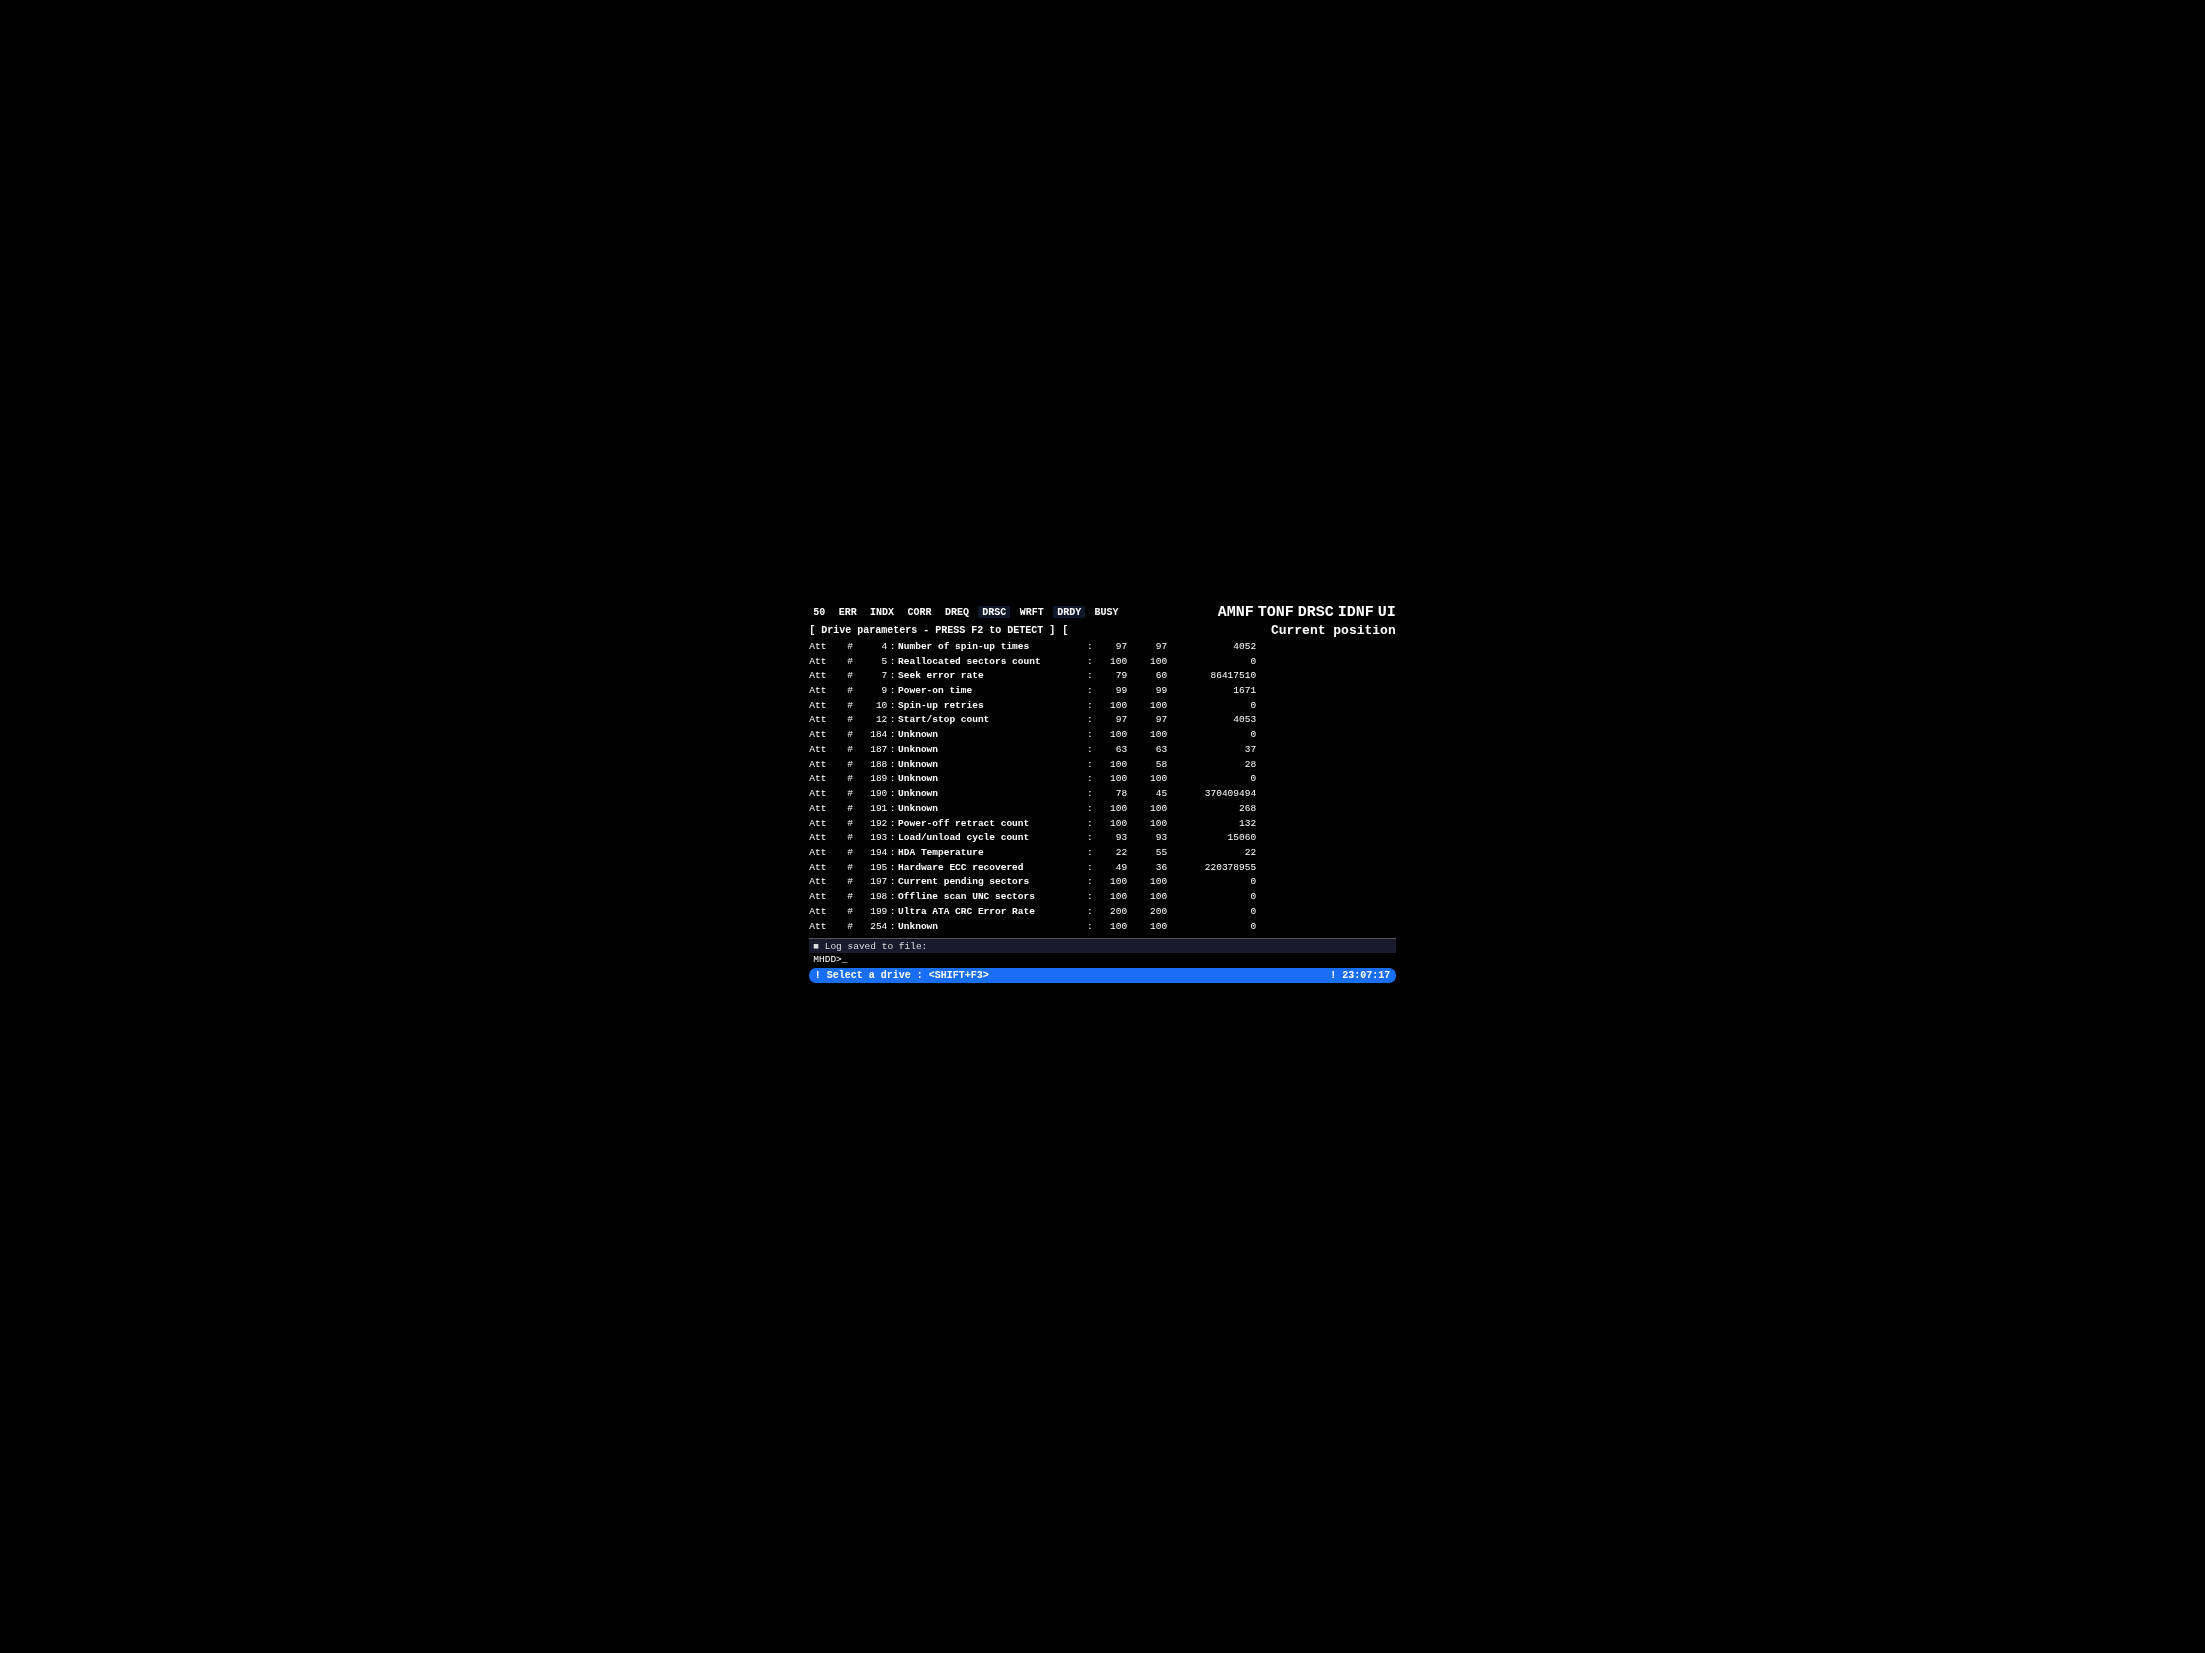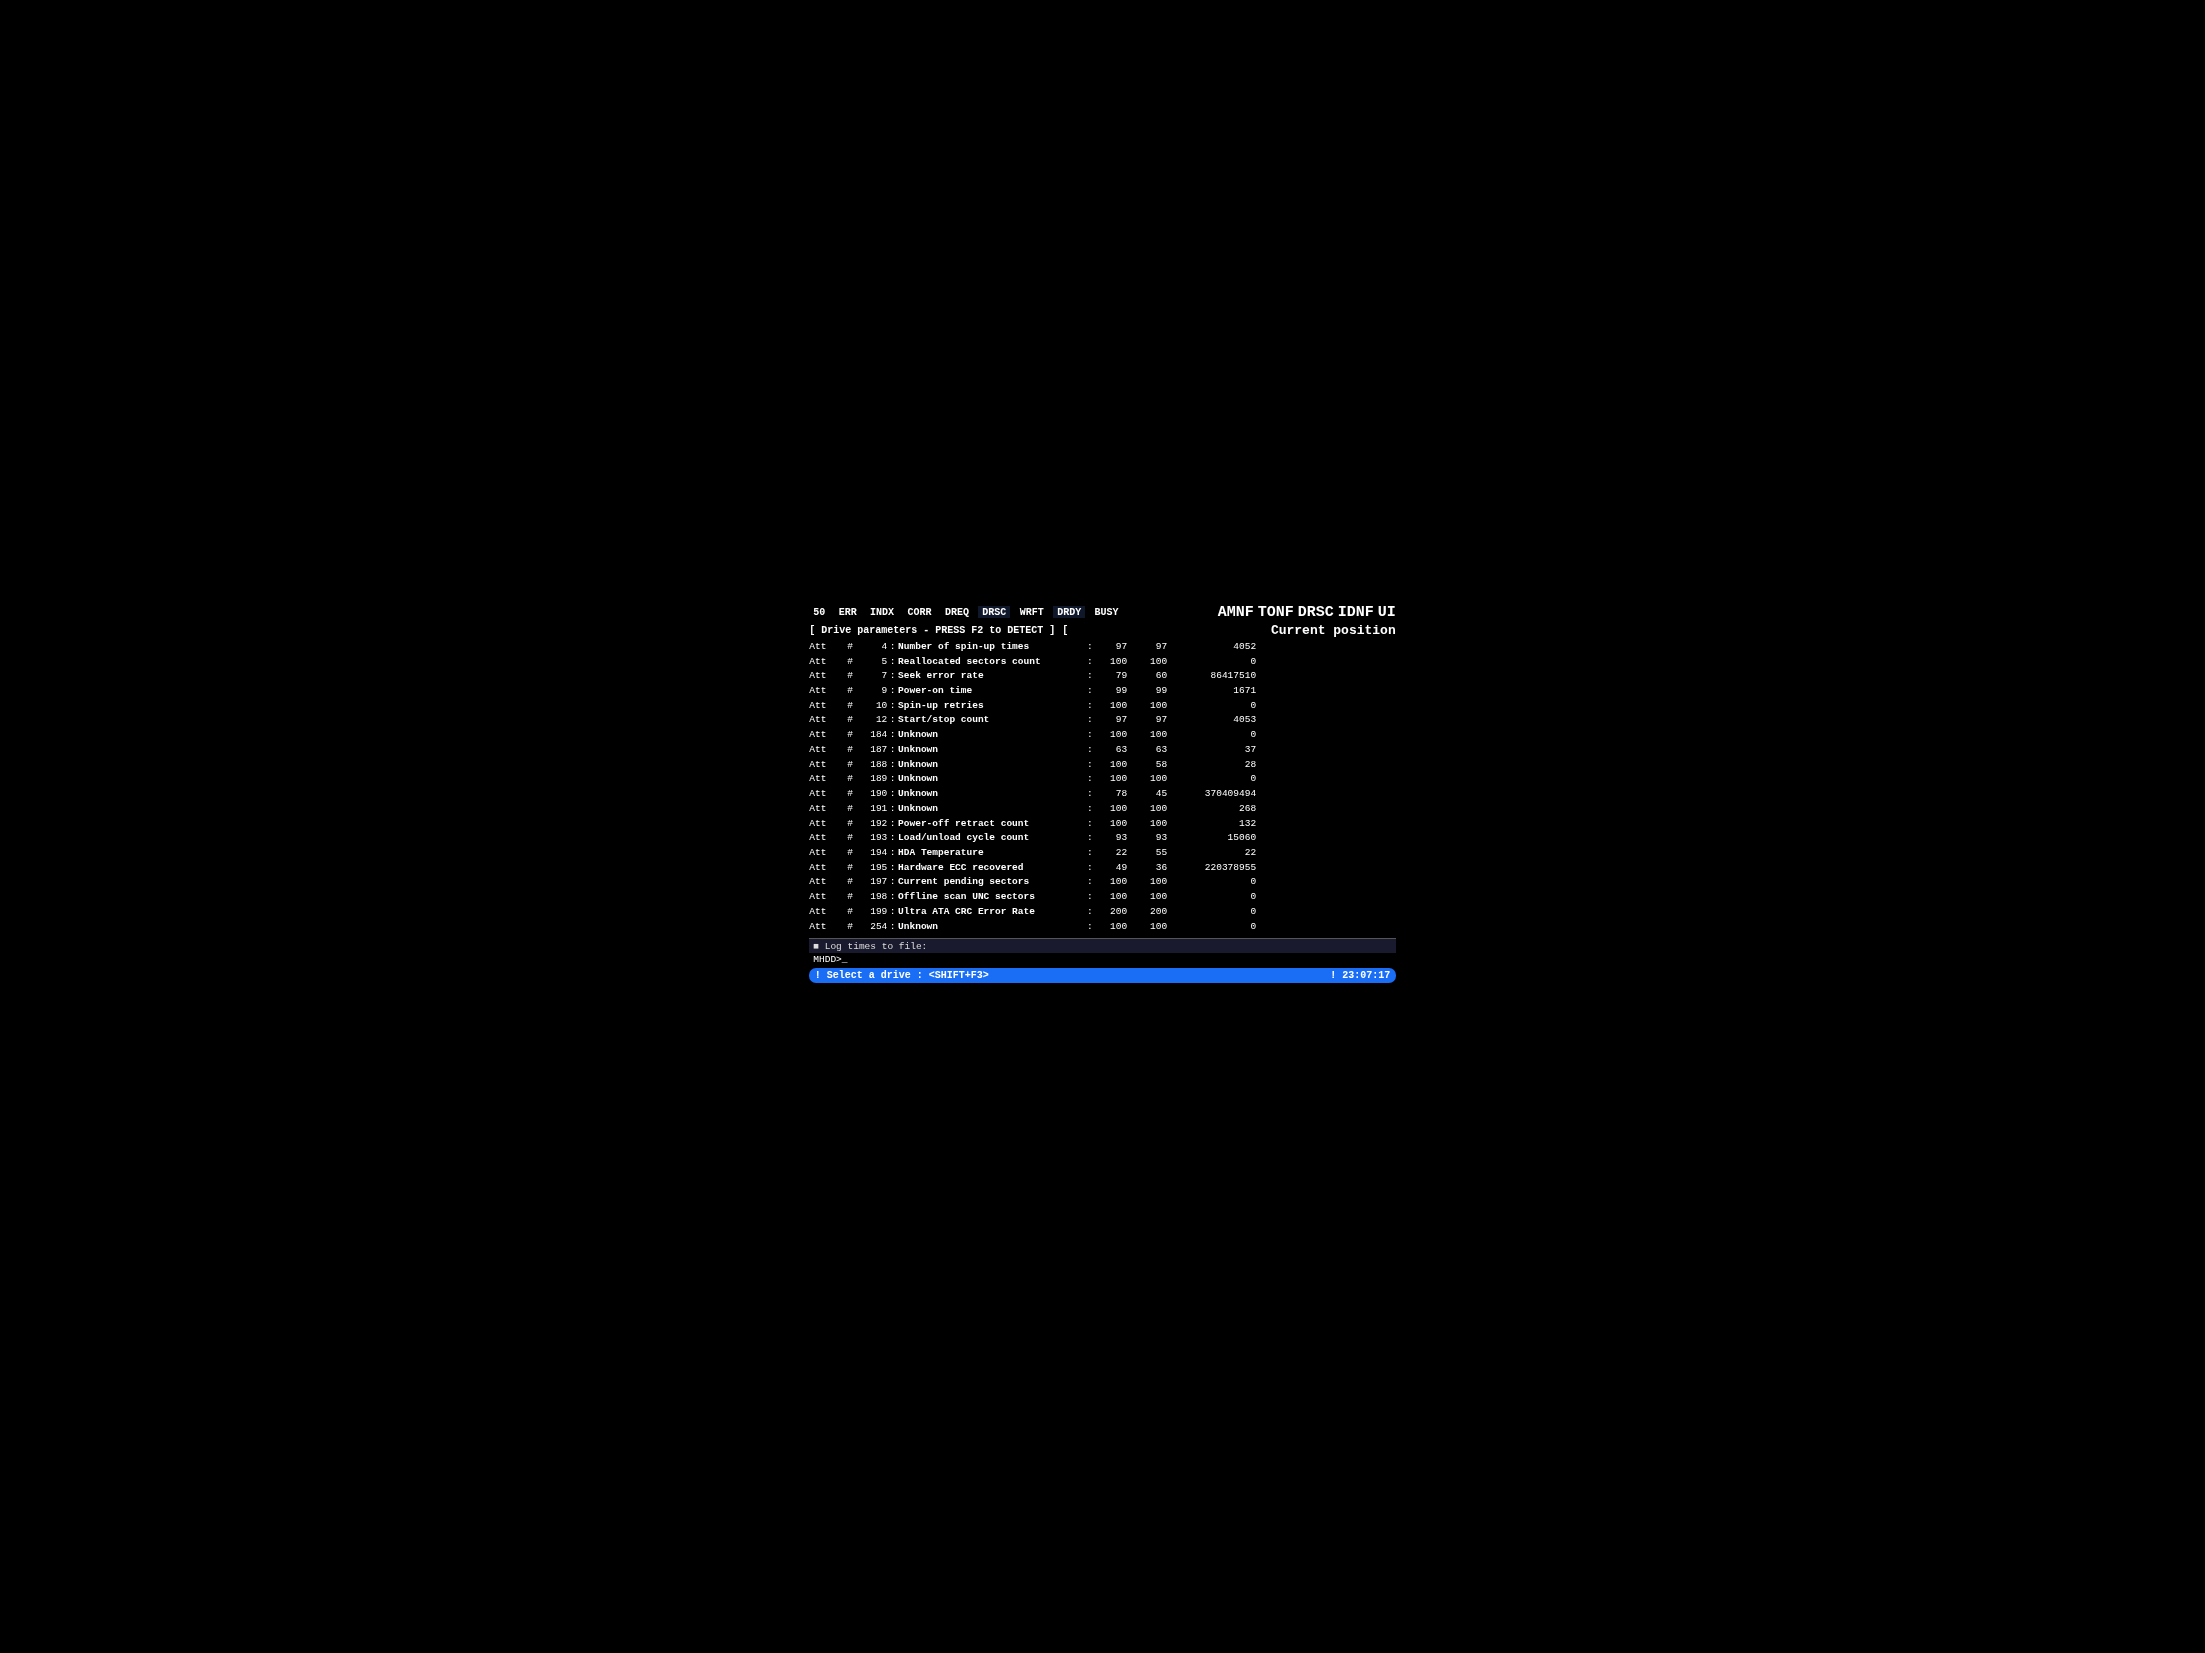--- a/index.html
+++ b/index.html
@@ -420,21 +420,21 @@
       <span class="col-separator"></span>
       <span class="col-val2">100</span>
       <span class="col-separator"></span>
       <span class="col-val3">0</span>
     </div>
     </div>
 
   <div class="bottom-section">
     <div class="log-bar">
       <span>■</span>
-      <span>Log times to file:</span>
+      <span>Log saved to file:</span>
     </div>
     <div class="prompt-bar">
       <span>MHDD&gt;_</span>
     </div>
     <div class="status-bar">
       <span>! Select a drive : &lt;SHIFT+F3&gt;</span>
       <span>! 23:07:17</span>
     </div>
   </div>
 

